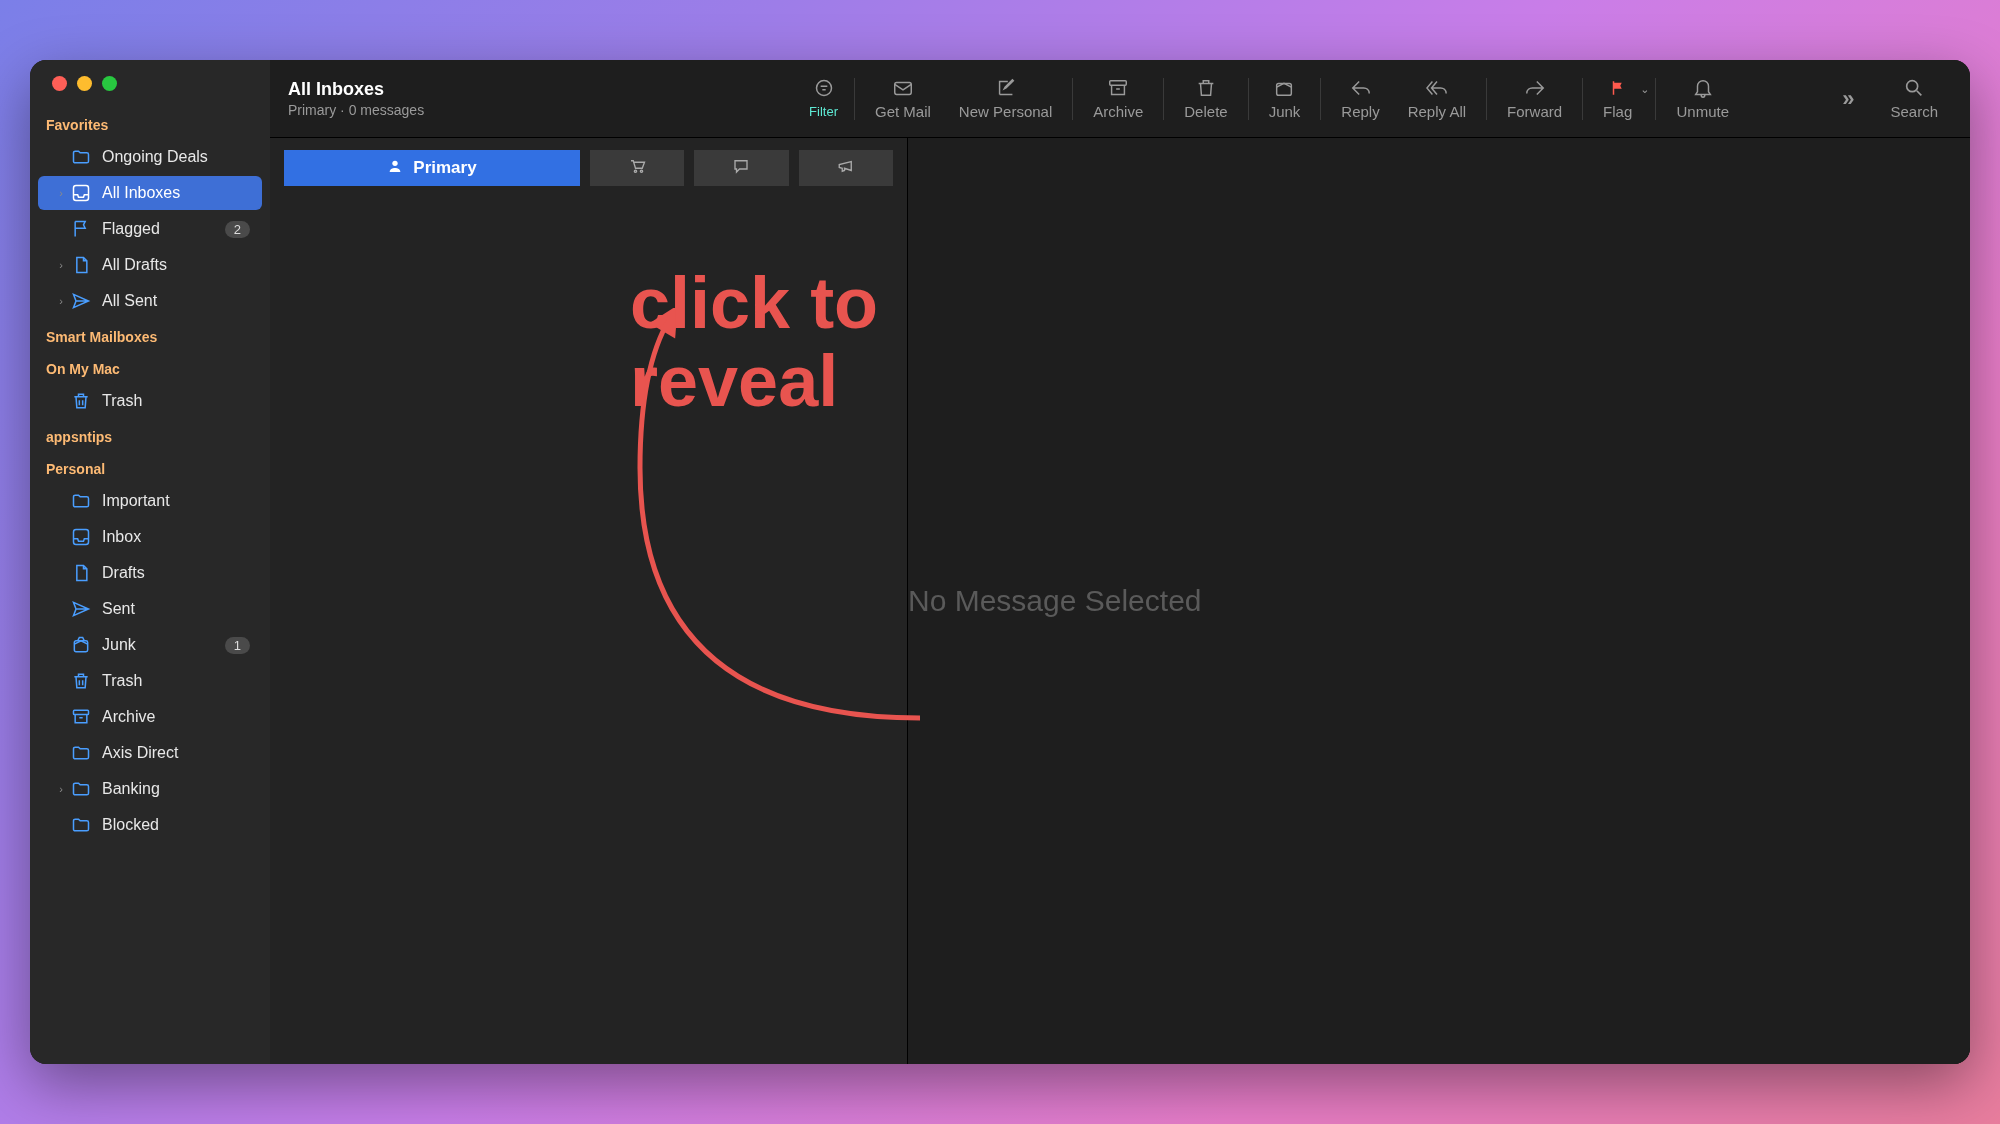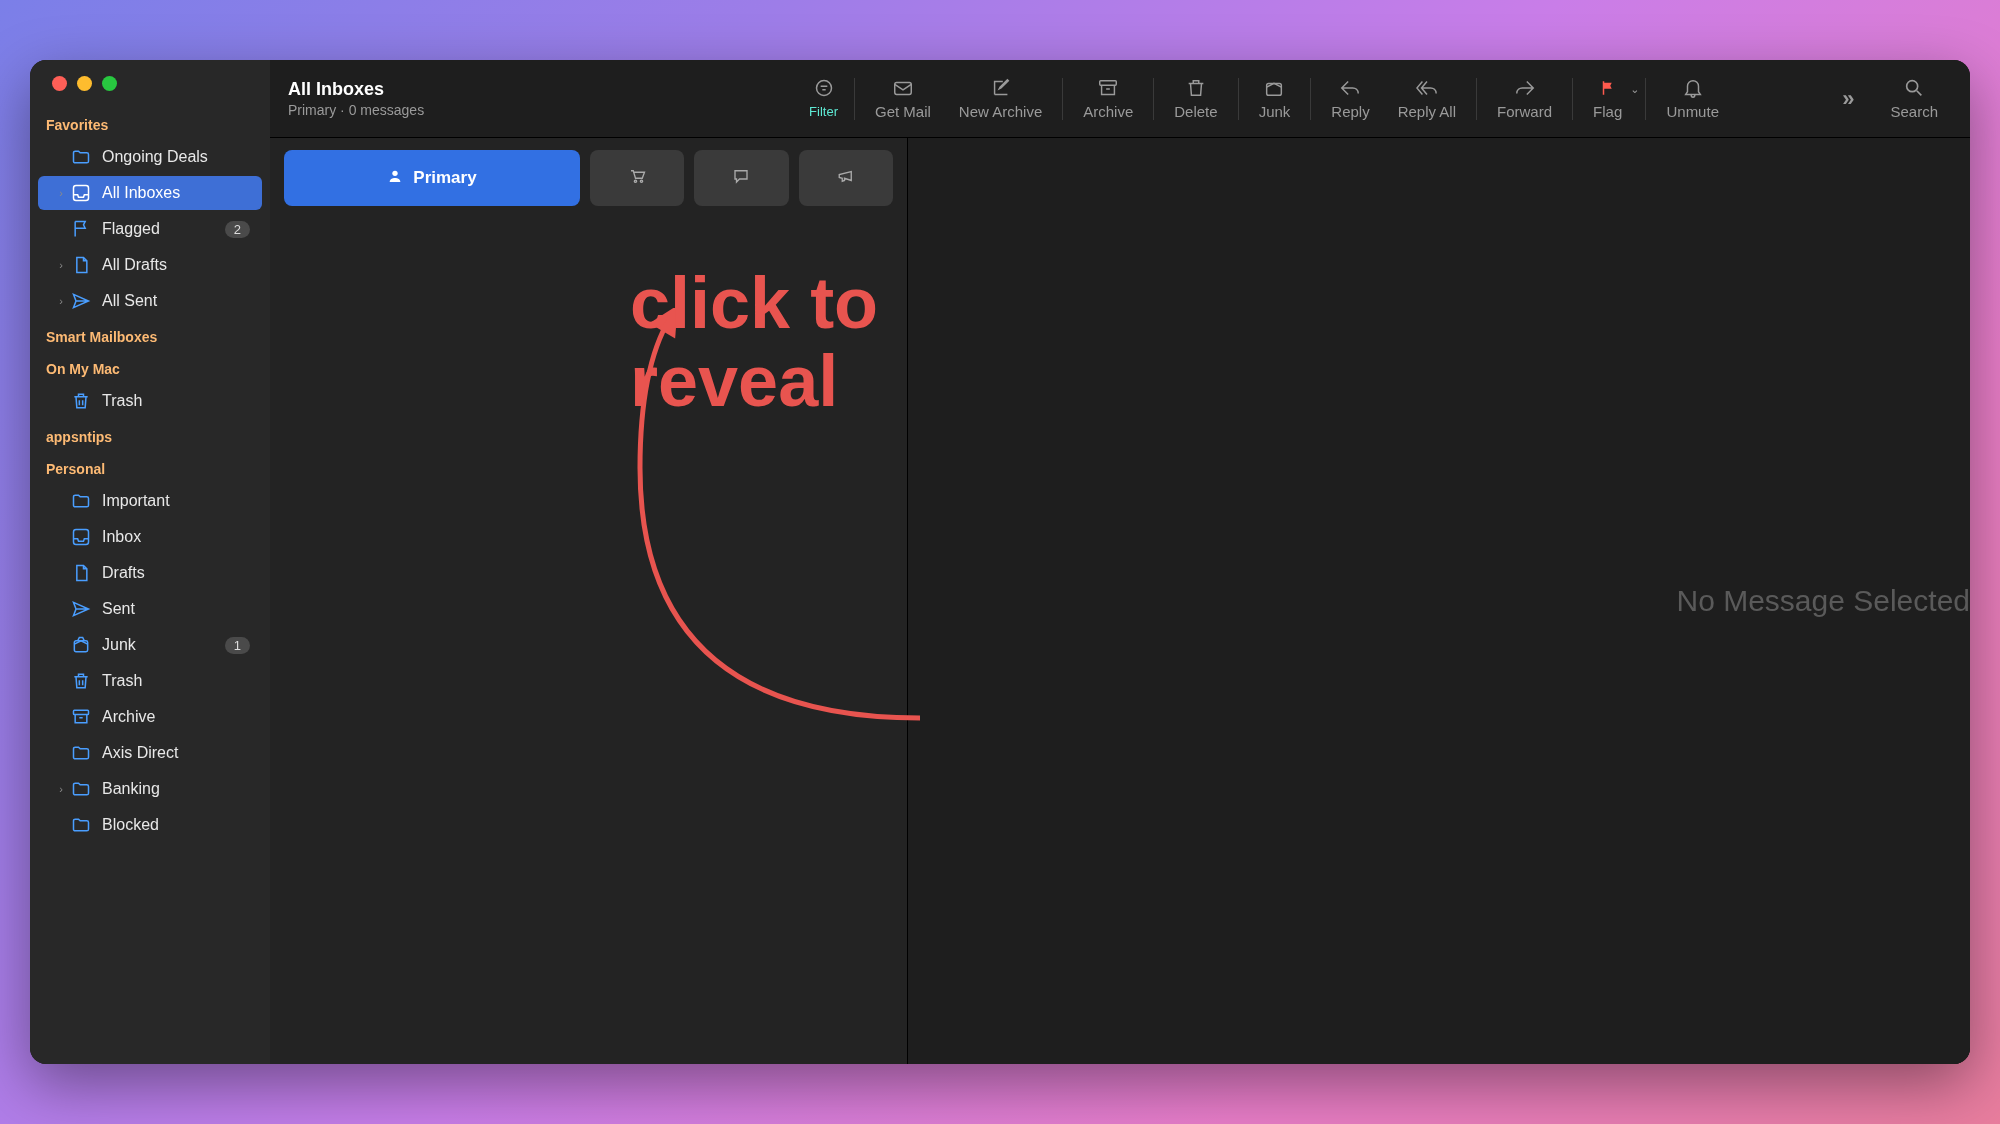--- a/index.html
+++ b/index.html
@@ -84,28 +84,28 @@
 .msg-list {
   width: 638px; border-right: 1px solid #000;
   background: #232323;
   position: relative;
 }
 .category-tabs {
   display: flex; gap: 10px;
   padding: 12px 14px;
 }
 .cat-tab {
-  height: 56px; border-radius: 8px;
+  height: 36px; border-radius: 0;
   display: flex; align-items: center; justify-content: center;
   cursor: pointer; color: #bbb;
 }
 .cat-tab.primary { flex: 0 0 296px; background: #3270e3; color: #fff; font-weight: 600; font-size: 17px; gap: 10px; }
 .cat-tab.small { flex: 1; background: #3a3a3a; }
 .msg-viewer {
-  flex: 1; display: flex; align-items: center; justify-content: flex-end;
+  flex: 1; display: flex; align-items: center; justify-content: flex-start;
   background: #1e1e1e;
 }
 .no-msg { color: #5a5a5a; font-size: 30px; font-weight: 500; }
 .annotation {
   position: absolute;
   left: 350px; top: 170px;
   pointer-events: none;
 }
 .annotation-text {
   position: absolute;
@@ -315,21 +315,21 @@
             </svg>
           </div>
         <div class="lbl">Get Mail</div>
       </div>
       <div class="tb-btn">
         <div class="ic">
             <svg width="22" height="22" viewBox="0 0 24 24" fill="none" stroke="currentColor" stroke-width="1.6">
               <path d="M5 19h14M5 19V5h9M20 4l-8 8-2 1 1-2 8-8 1 1z"></path>
             </svg>
           </div>
-        <div class="lbl">New Archive</div>
+        <div class="lbl">New Personal</div>
       </div>
       <div class="tb-divider"></div>
       <div class="tb-btn">
         <div class="ic">
             <svg width="22" height="22" viewBox="0 0 24 24" fill="none" stroke="currentColor" stroke-width="1.6">
               <rect x="3" y="4" width="18" height="5" rx="1"></rect>
               <path d="M5 9v10h14V9M10 13h4"></path>
             </svg>
           </div>
         <div class="lbl">Archive</div>

